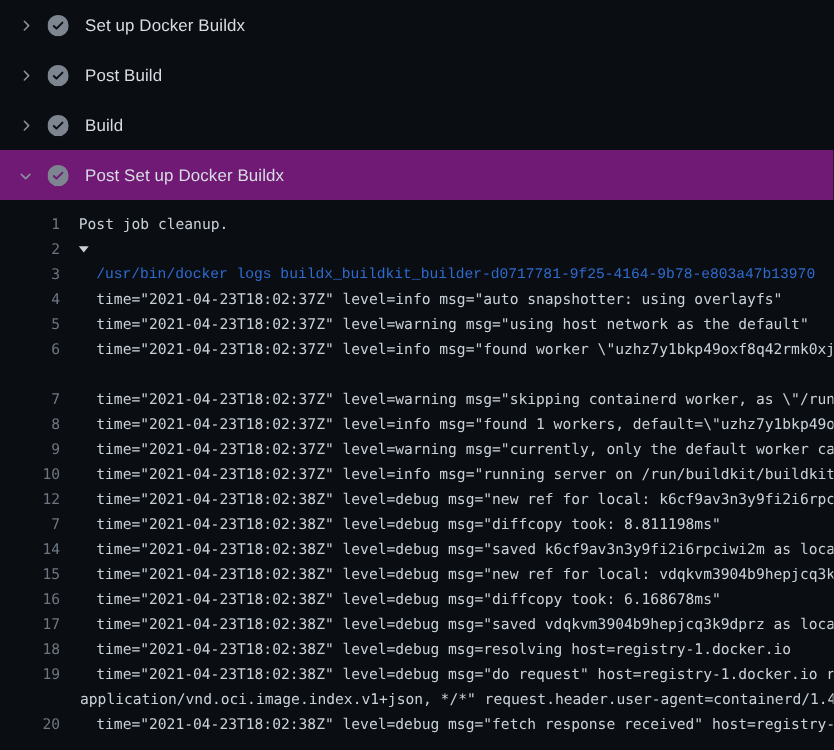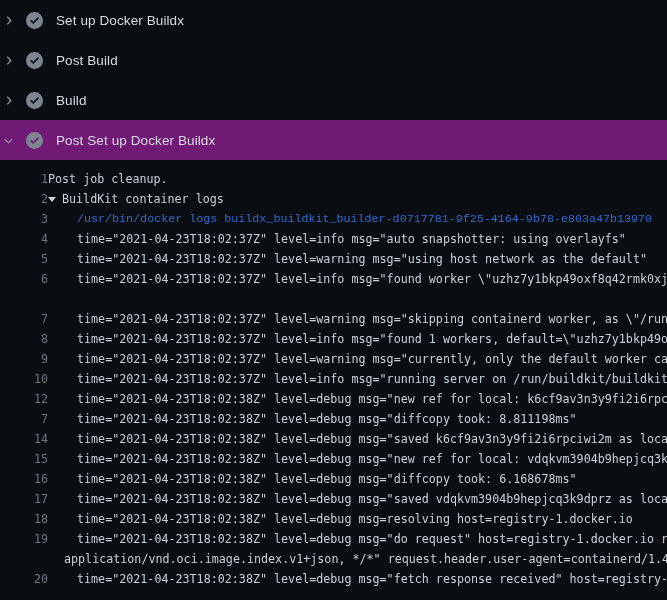--- a/index.html
+++ b/index.html
@@ -4,38 +4,38 @@
 <style>
   html,body{margin:0;padding:0;background:#0a0d12;}
   .app{
     width:667px;height:600px;overflow:hidden;position:relative;
     background:#0a0d12;
     font-family:"Liberation Sans",sans-serif;
   }
   
   .sec{
     height:40px;display:flex;align-items:center;
-    padding-left:0;cursor:pointer;box-sizing:border-box;
+    padding-left:12px;cursor:pointer;box-sizing:border-box;
   }
   .sec.expanded{background:#701a75;}
   .chev{width:16px;height:16px;flex:0 0 auto;display:flex;align-items:center;justify-content:center;}
   .chev svg{width:13px;height:13px;fill:#8b949e;transition:transform .1s;}
   .sec.expanded .chev svg{transform:rotate(90deg);}
   .check{width:18px;height:18px;margin-left:9px;flex:0 0 auto;display:flex;align-items:center;justify-content:center;}
   .check svg{width:17px;height:17px;fill:#7d8590;}
   .sec-label{margin-left:13px;color:#d7dde3;font-size:13.5px;font-weight:500;letter-spacing:.1px;}
   
   .log{
     padding-top:9px;
     font-family:"DejaVu Sans Mono","Liberation Mono",monospace;
     font-size:11.7px;line-height:20px;color:#c9d1d9;
   }
   .row{height:20px;display:flex;white-space:pre;overflow:hidden;}
   .num{flex:0 0 48px;text-align:right;color:#6e7681;cursor:pointer;user-select:none;}
-  .txt{}
+  .txt{margin-left:15px;}
   .row.info .txt{margin-left:29px;}
   .row.cmd  .txt{margin-left:29px;color:#2f6cd0;font-family:Liberation Mono, monospace;}
   .row.wrap .txt{margin-left:16px;}
   .tri{
     display:inline-block;width:0;height:0;
     border-left:4.5px solid transparent;border-right:4.5px solid transparent;
     border-top:5.5px solid #c9d1d9;margin-right:6px;vertical-align:1px;cursor:pointer;
   }
 </style>
 </head>
@@ -91,21 +91,21 @@
         <span class="check">
           <svg viewBox="0 0 16 16" aria-hidden="true">
             <path d="M8 16A8 8 0 1 1 8 0a8 8 0 0 1 0 16Zm3.78-9.72a.751.751 0 0 0-.018-1.042.751.751 0 0 0-1.042-.018L6.75 9.19 5.28 7.72a.751.751 0 0 0-1.042.018.751.751 0 0 0-.018 1.042l2 2a.75.75 0 0 0 1.06 0l4.5-4.5Z"></path>
           </svg>
         </span>
         <span class="sec-label">Post Set up Docker Buildx</span>
       </div>
     </div>
   <div id="log" class="log">
       <div class="row plain"><span class="num">1</span><span class="txt">Post job cleanup.</span></div>
-      <div class="row group"><span class="num">2</span><span class="txt"><i class="tri"></i><span>BuildKit container logs</span></span></div>
+      <div class="row group"><span class="num">2</span><span class="txt"><i class="tri"></i></span></div>
       <div class="row cmd"><span class="num">3</span><span class="txt">/usr/bin/docker logs buildx_buildkit_builder-d0717781-9f25-4164-9b78-e803a47b13970</span></div>
       <div class="row info"><span class="num">4</span><span class="txt">time="2021-04-23T18:02:37Z" level=info msg="auto snapshotter: using overlayfs"</span></div>
       <div class="row info"><span class="num">5</span><span class="txt">time="2021-04-23T18:02:37Z" level=warning msg="using host network as the default"</span></div>
       <div class="row info"><span class="num">6</span><span class="txt">time="2021-04-23T18:02:37Z" level=info msg="found worker \"uzhz7y1bkp49oxf8q42rmk0xj\", labels=map[], platforms=[linux/amd64</span></div>
       <div class="row wrap"><span class="num"></span></div>
       <div class="row info"><span class="num">7</span><span class="txt">time="2021-04-23T18:02:37Z" level=warning msg="skipping containerd worker, as \"/run/containerd/containerd.sock\" does not exist"</span></div>
       <div class="row info"><span class="num">8</span><span class="txt">time="2021-04-23T18:02:37Z" level=info msg="found 1 workers, default=\"uzhz7y1bkp49oxf8q42rmk0xj\""</span></div>
       <div class="row info"><span class="num">9</span><span class="txt">time="2021-04-23T18:02:37Z" level=warning msg="currently, only the default worker can be used."</span></div>
       <div class="row info"><span class="num">10</span><span class="txt">time="2021-04-23T18:02:37Z" level=info msg="running server on /run/buildkit/buildkitd.sock"</span></div>
       <div class="row info"><span class="num">12</span><span class="txt">time="2021-04-23T18:02:38Z" level=debug msg="new ref for local: k6cf9av3n3y9fi2i6rpciwi2m"</span></div>

